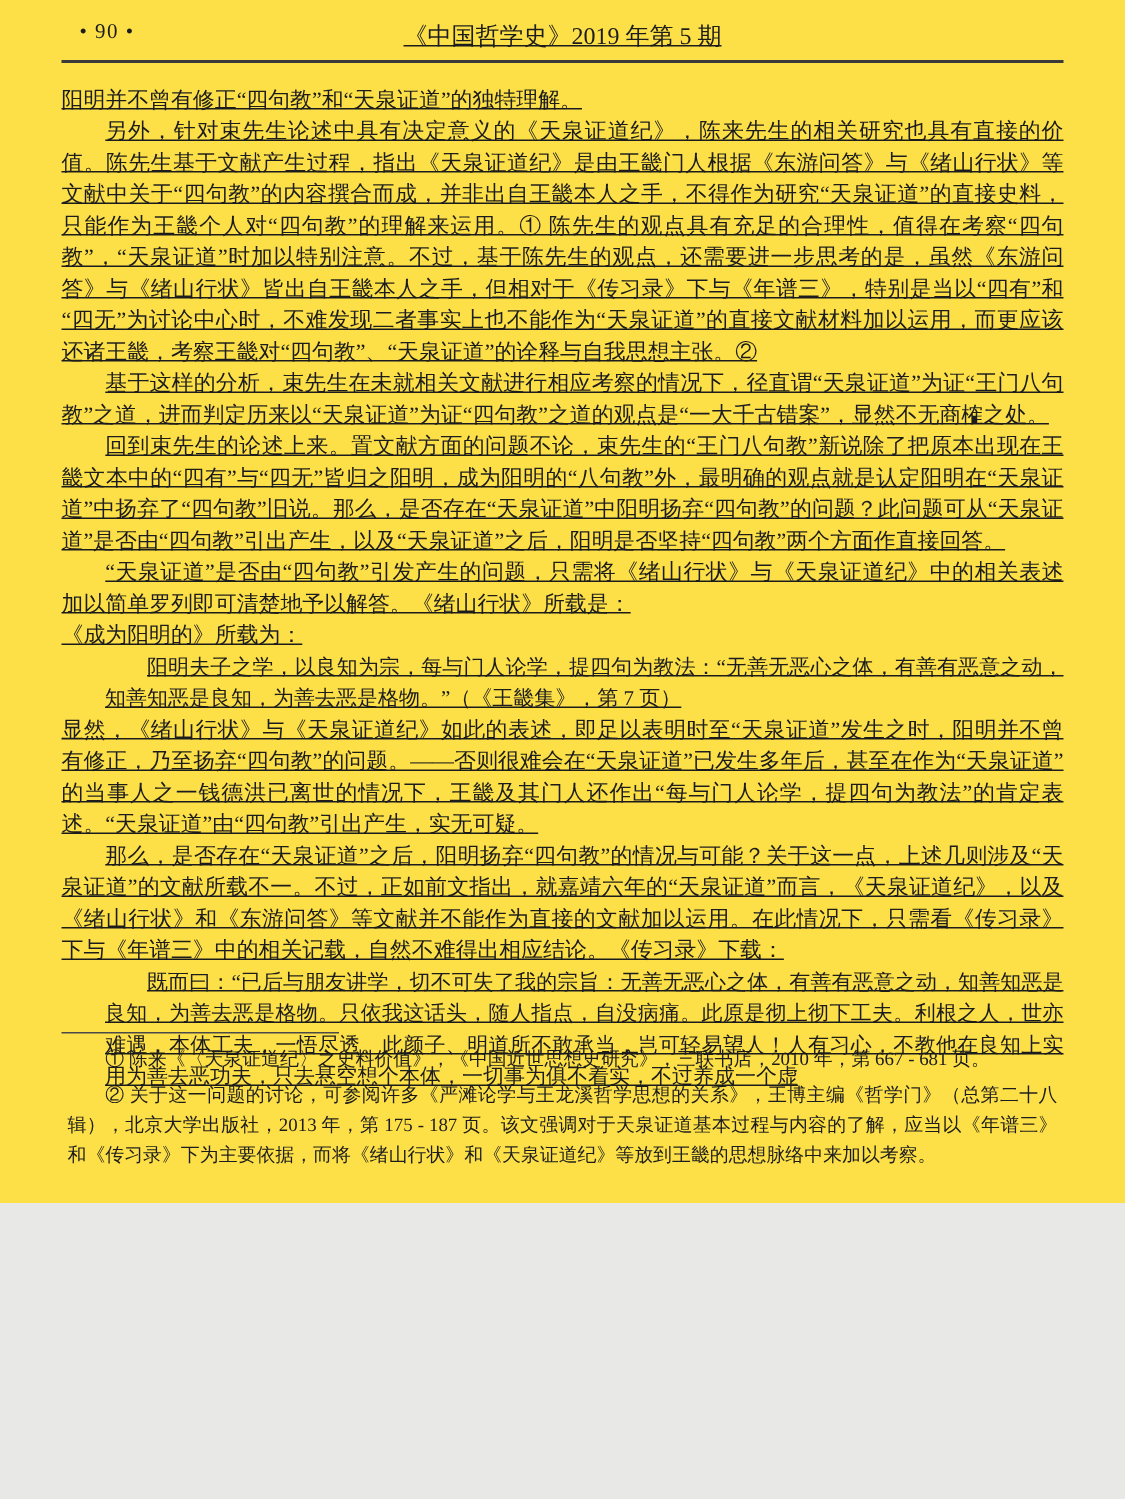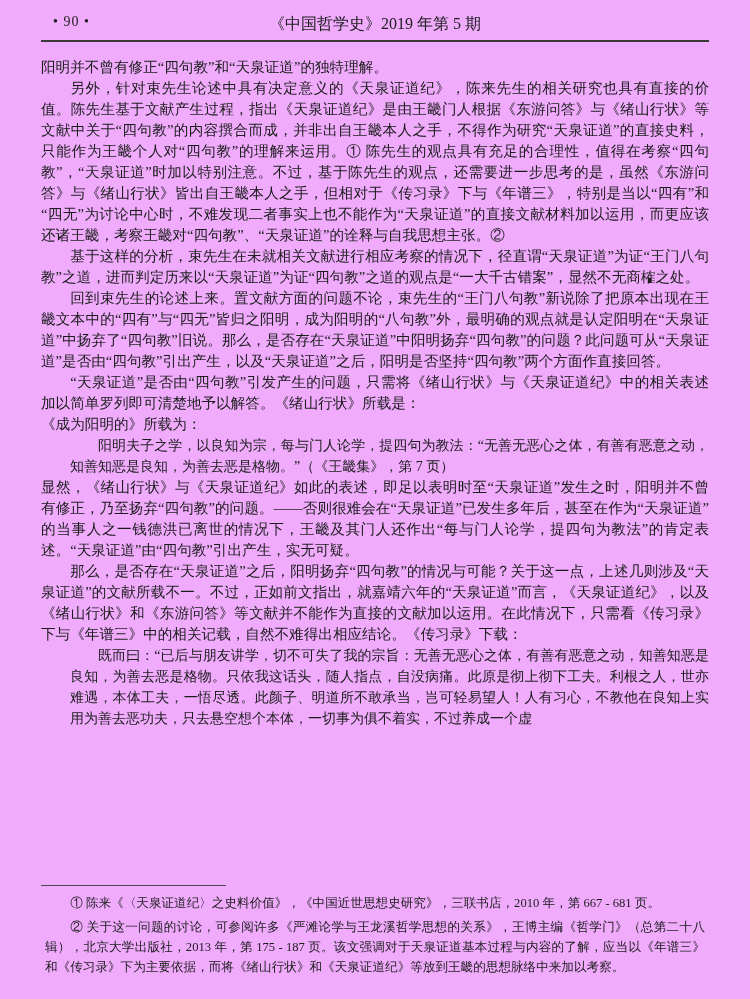--- a/index.html
+++ b/index.html
@@ -1,26 +1,27 @@
 <!DOCTYPE html>
 <html lang="zh"><head>
 <meta charset="utf-8">
 <style>
   html, body { margin: 0; padding: 0; background: #e8e8e6; }
   .page {
     position: relative;
     width: 750px;
-    height: 999px;
+    height: 802px;
     margin: 0 auto;
-    background: #f0abfc;
+    background: #fde047;
     color: #1c1c1c;
     font-family: "Liberation Serif", "DejaVu Serif", serif;
     box-sizing: border-box;
     padding: 12px 41px 0 41px;
     overflow: hidden;
+    text-decoration: underline;
   }
   .page-header {
     position: relative;
     height: 24px;
     border-bottom: 2px solid #3a3a3a;
     padding-bottom: 4px;
   }
   .page-number {
     position: absolute;
     left: 12px;

